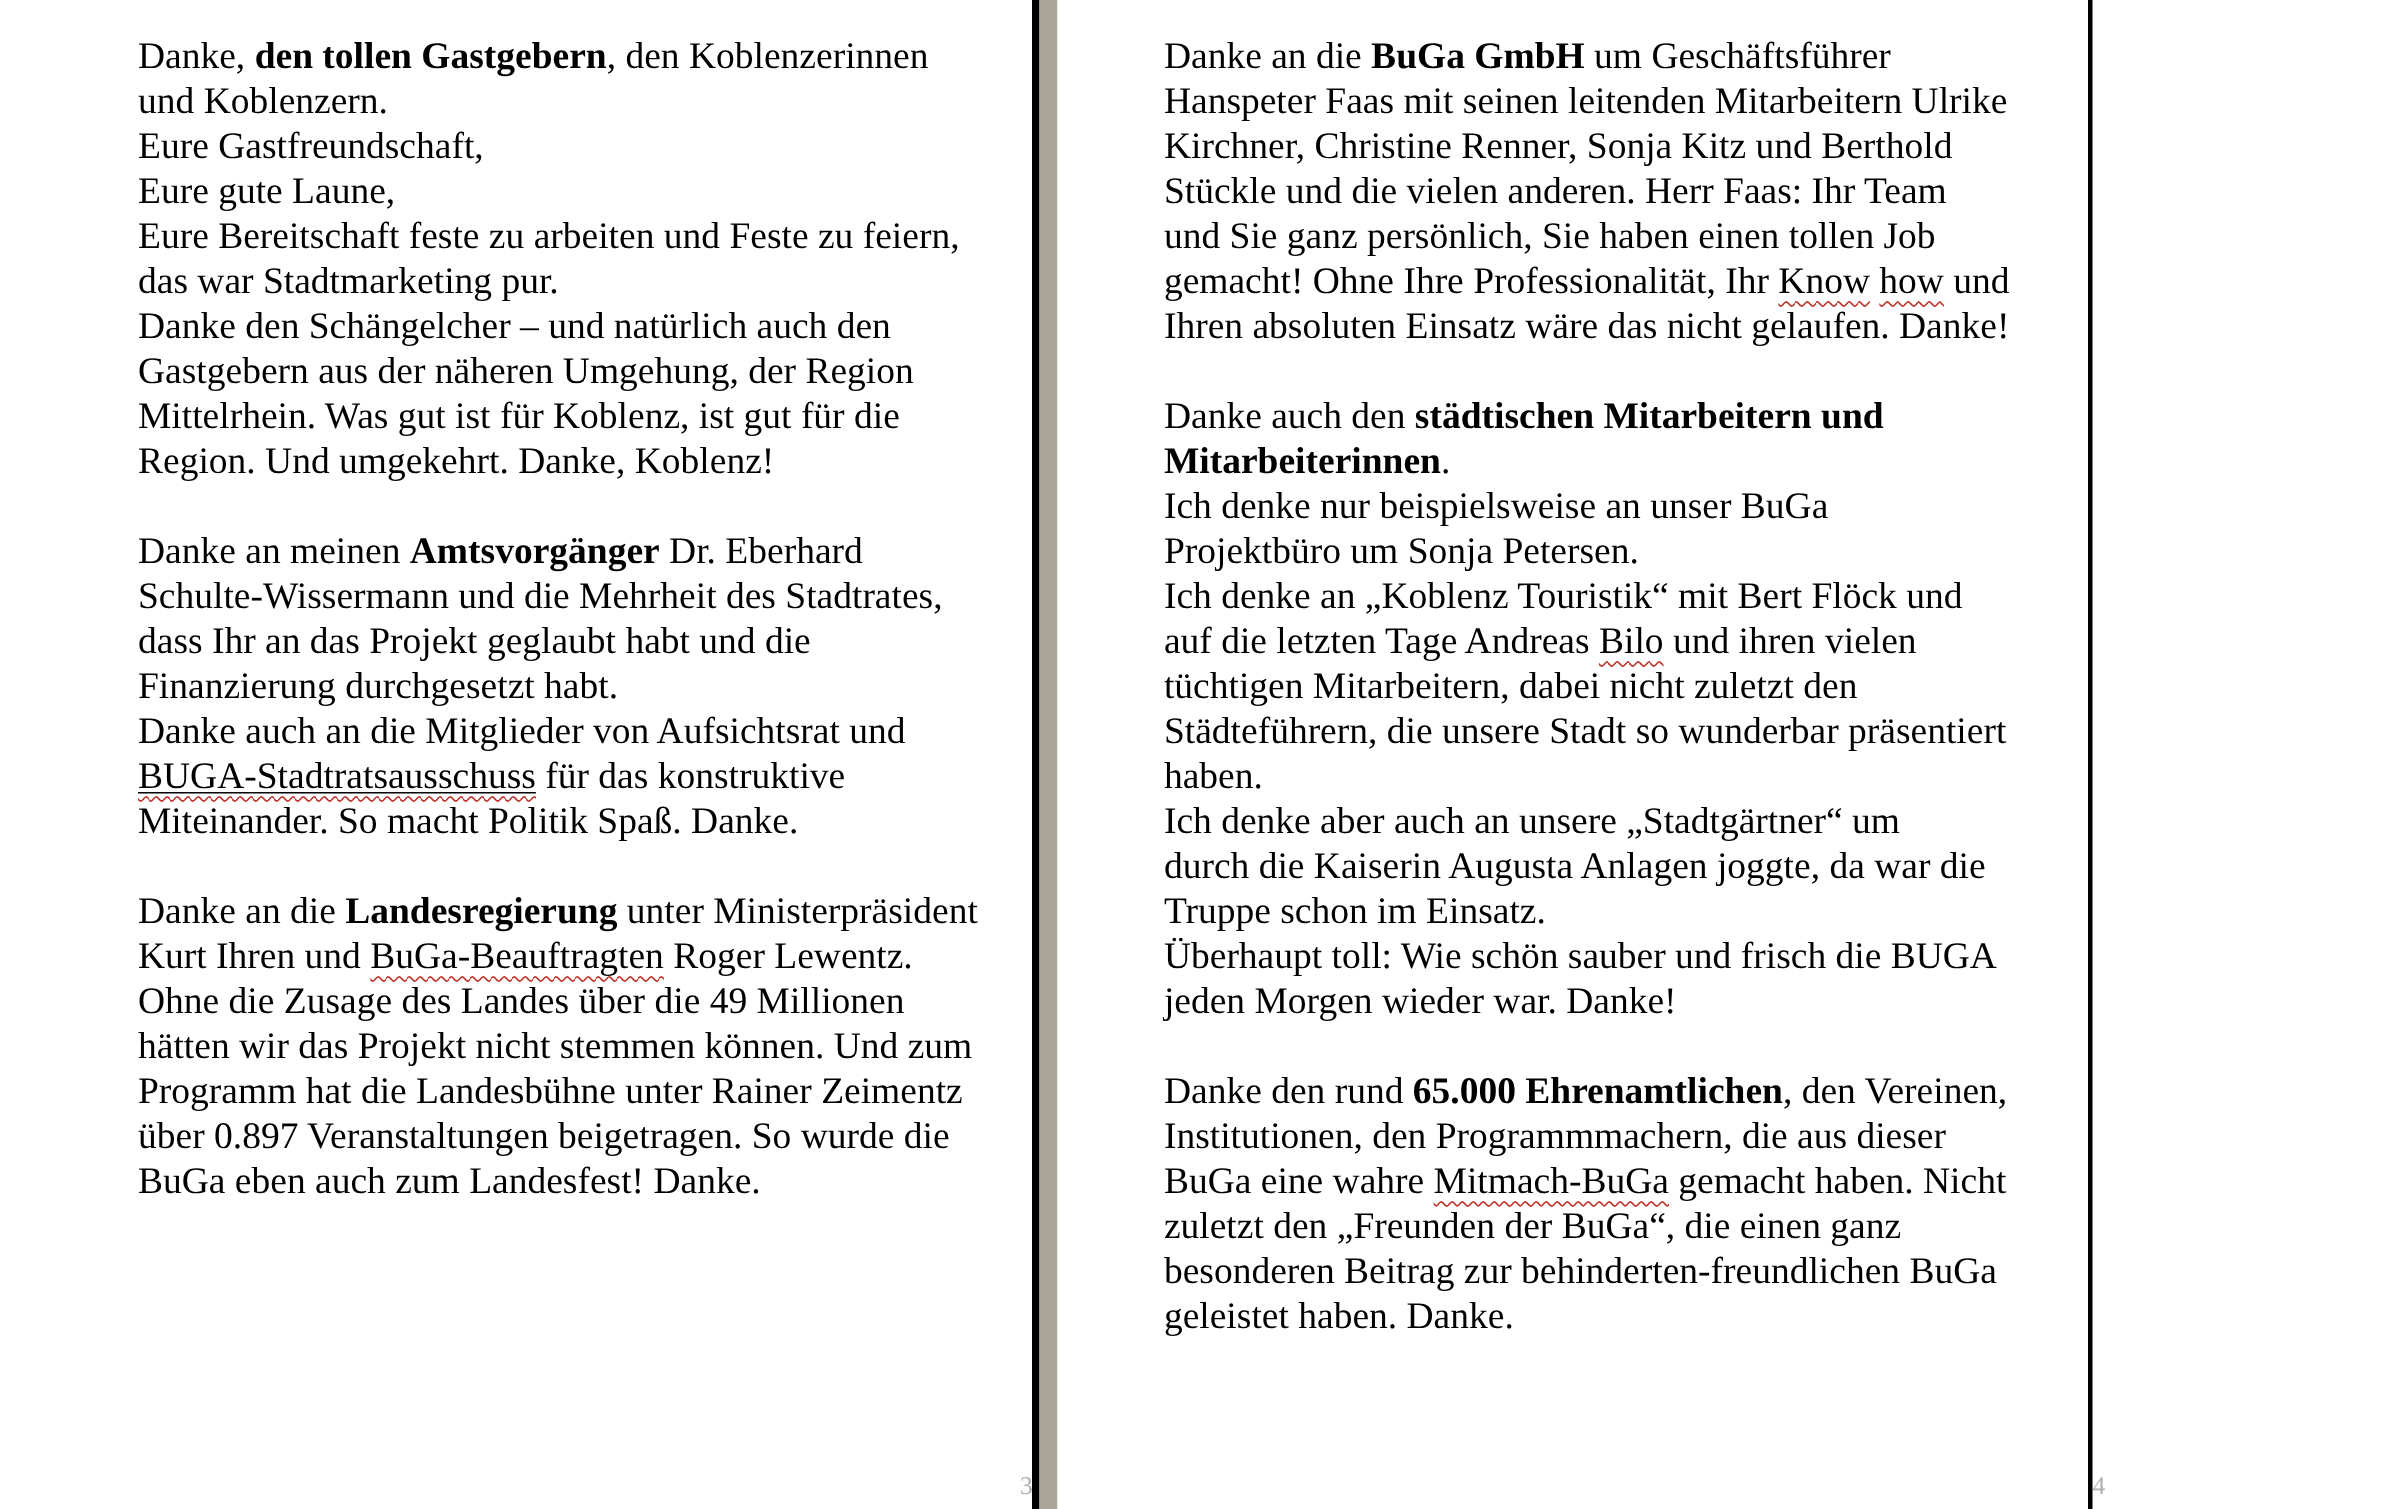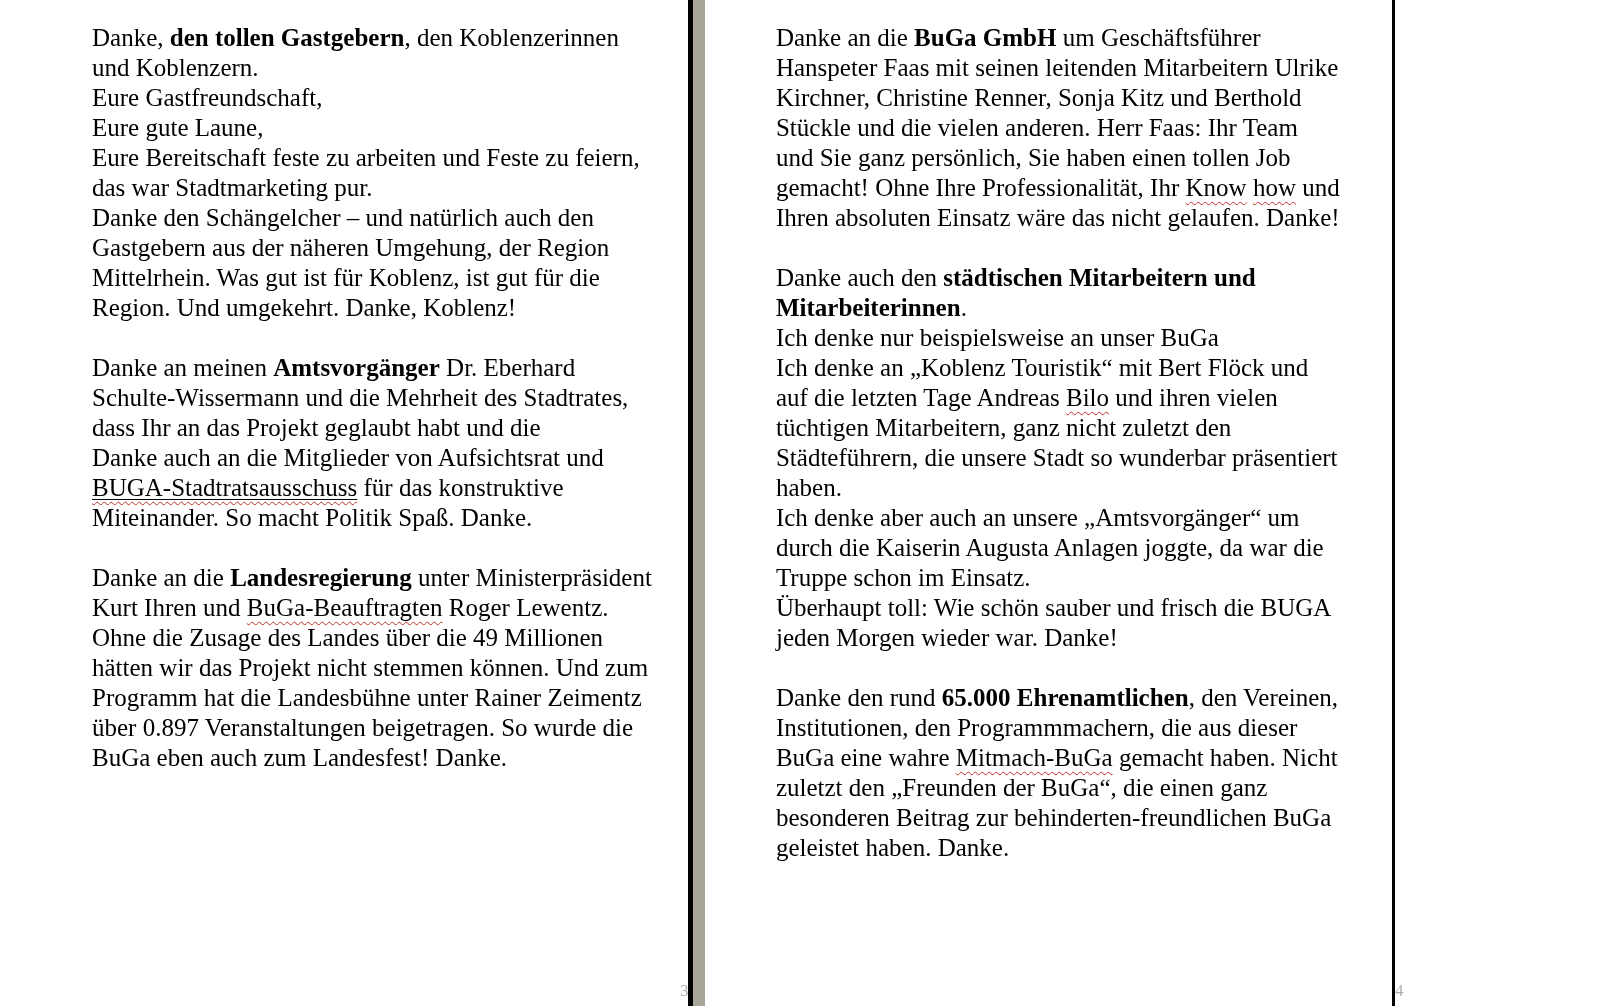--- a/index.html
+++ b/index.html
@@ -67,20 +67,21 @@
           <div class="line"><span>das war Stadtmarketing pur.</span></div>
           <div class="line"><span>Danke den Schängelcher – und natürlich auch den</span></div>
           <div class="line"><span>Gastgebern aus der näheren Umgehung, der Region</span></div>
           <div class="line"><span>Mittelrhein. Was gut ist für Koblenz, ist gut für die</span></div>
           <div class="line"><span>Region. Und umgekehrt. Danke, Koblenz!</span></div>
         </div>
         <div class="block">
           <div class="line"><span>Danke an meinen </span><span class="b">Amtsvorgänger</span><span> Dr. Eberhard</span></div>
           <div class="line"><span>Schulte-Wissermann und die Mehrheit des Stadtrates,</span></div>
           <div class="line"><span>dass Ihr an das Projekt geglaubt habt und die</span></div>
+          <div class="line"><span>Finanzierung durchgesetzt habt.</span></div>
           <div class="line"><span>Danke auch an die Mitglieder von Aufsichtsrat und</span></div>
           <div class="line"><span class="u"><span class="sq">BUGA-Stadtratsausschuss</span></span><span> für das konstruktive</span></div>
           <div class="line"><span>Miteinander. So macht Politik Spaß. Danke.</span></div>
         </div>
         <div class="block">
           <div class="line"><span>Danke an die </span><span class="b">Landesregierung</span><span> unter Ministerpräsident</span></div>
           <div class="line"><span>Kurt Ihren und </span><span class="sq">BuGa-Beauftragten</span><span> Roger Lewentz.</span></div>
           <div class="line"><span>Ohne die Zusage des Landes über die 49 Millionen</span></div>
           <div class="line"><span>hätten wir das Projekt nicht stemmen können. Und zum</span></div>
           <div class="line"><span>Programm hat die Landesbühne unter Rainer Zeimentz</span></div>
@@ -104,26 +105,27 @@
           <div class="line"><span>Kirchner, Christine Renner, Sonja Kitz und Berthold</span></div>
           <div class="line"><span>Stückle und die vielen anderen. Herr Faas: Ihr Team</span></div>
           <div class="line"><span>und Sie ganz persönlich, Sie haben einen tollen Job</span></div>
           <div class="line"><span>gemacht! Ohne Ihre Professionalität, Ihr </span><span class="sq">Know</span><span> </span><span class="sq">how</span><span> und</span></div>
           <div class="line"><span>Ihren absoluten Einsatz wäre das nicht gelaufen. Danke!</span></div>
         </div>
         <div class="block">
           <div class="line"><span>Danke auch den </span><span class="b">städtischen Mitarbeitern und</span></div>
           <div class="line"><span class="b">Mitarbeiterinnen</span><span>.</span></div>
           <div class="line"><span>Ich denke nur beispielsweise an unser BuGa</span></div>
+          <div class="line"><span>Projektbüro um Sonja Petersen.</span></div>
           <div class="line"><span>Ich denke an „Koblenz Touristik“ mit Bert Flöck und</span></div>
           <div class="line"><span>auf die letzten Tage Andreas </span><span class="sq">Bilo</span><span> und ihren vielen</span></div>
-          <div class="line"><span>tüchtigen Mitarbeitern, ganz nicht zuletzt den</span></div>
+          <div class="line"><span>tüchtigen Mitarbeitern, dabei nicht zuletzt den</span></div>
           <div class="line"><span>Städteführern, die unsere Stadt so wunderbar präsentiert</span></div>
           <div class="line"><span>haben.</span></div>
-          <div class="line"><span>Ich denke aber auch an unsere „Amtsvorgänger“ um</span></div>
+          <div class="line"><span>Ich denke aber auch an unsere „Stadtgärtner“ um</span></div>
           <div class="line"><span>durch die Kaiserin Augusta Anlagen joggte, da war die</span></div>
           <div class="line"><span>Truppe schon im Einsatz.</span></div>
           <div class="line"><span>Überhaupt toll: Wie schön sauber und frisch die BUGA</span></div>
           <div class="line"><span>jeden Morgen wieder war. Danke!</span></div>
         </div>
         <div class="block">
           <div class="line"><span>Danke den rund </span><span class="b">65.000 Ehrenamtlichen</span><span>, den Vereinen,</span></div>
           <div class="line"><span>Institutionen, den Programmmachern, die aus dieser</span></div>
           <div class="line"><span>BuGa eine wahre </span><span class="sq">Mitmach-BuGa</span><span> gemacht haben. Nicht</span></div>
           <div class="line"><span>zuletzt den „Freunden der BuGa“, die einen ganz</span></div>

